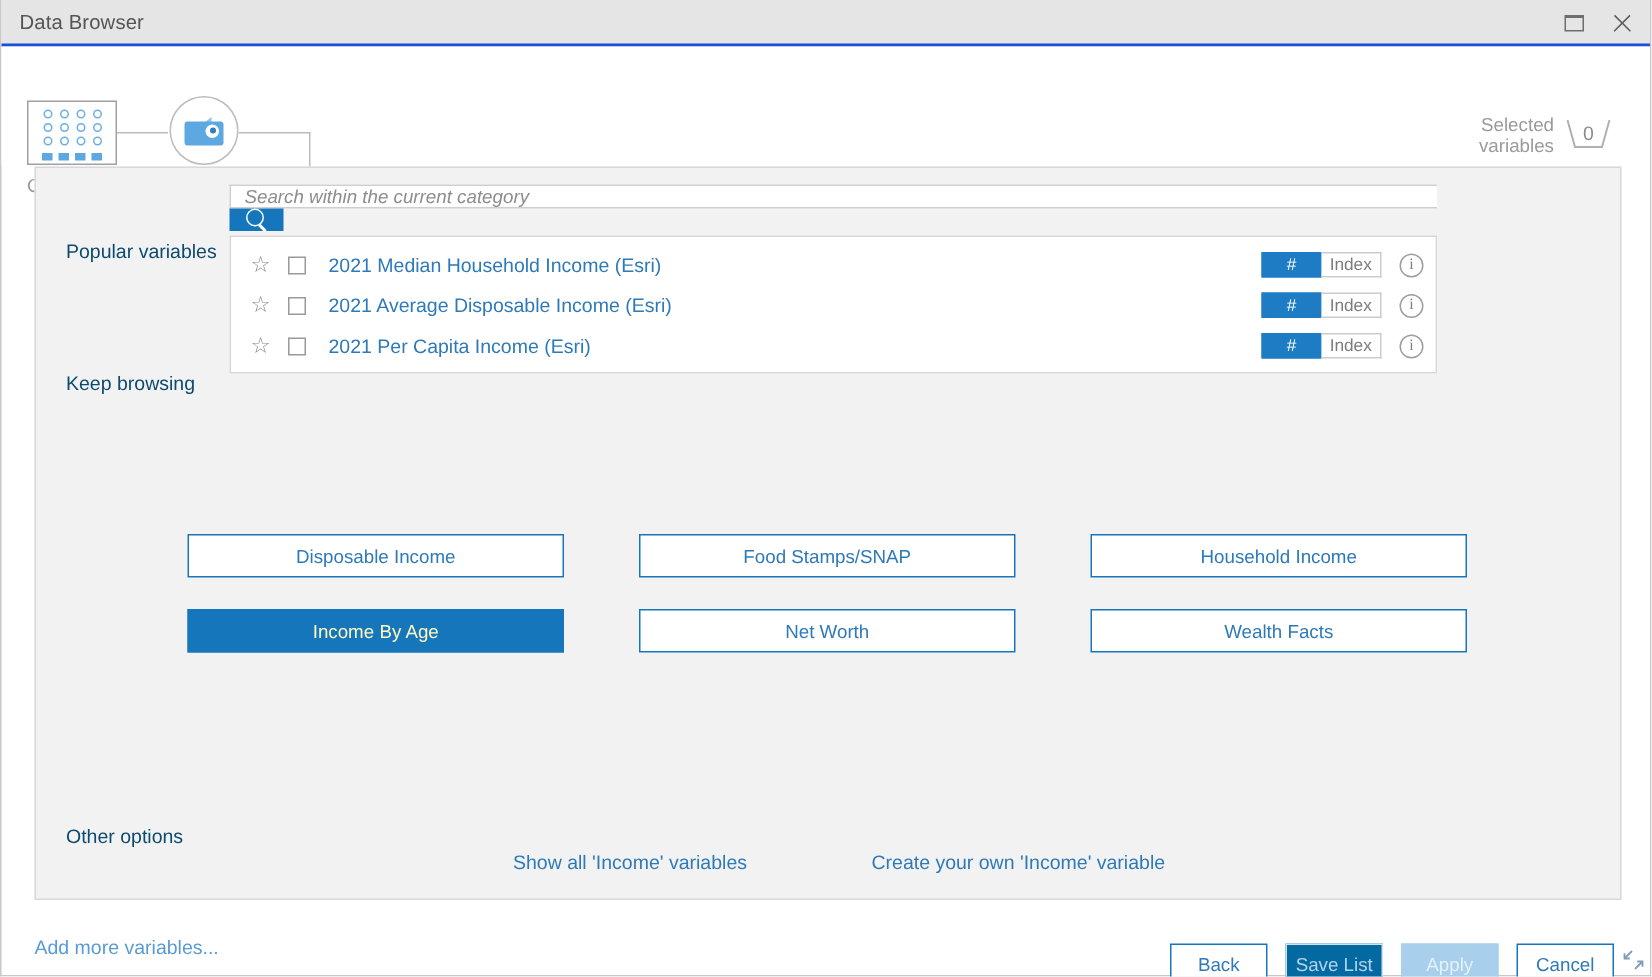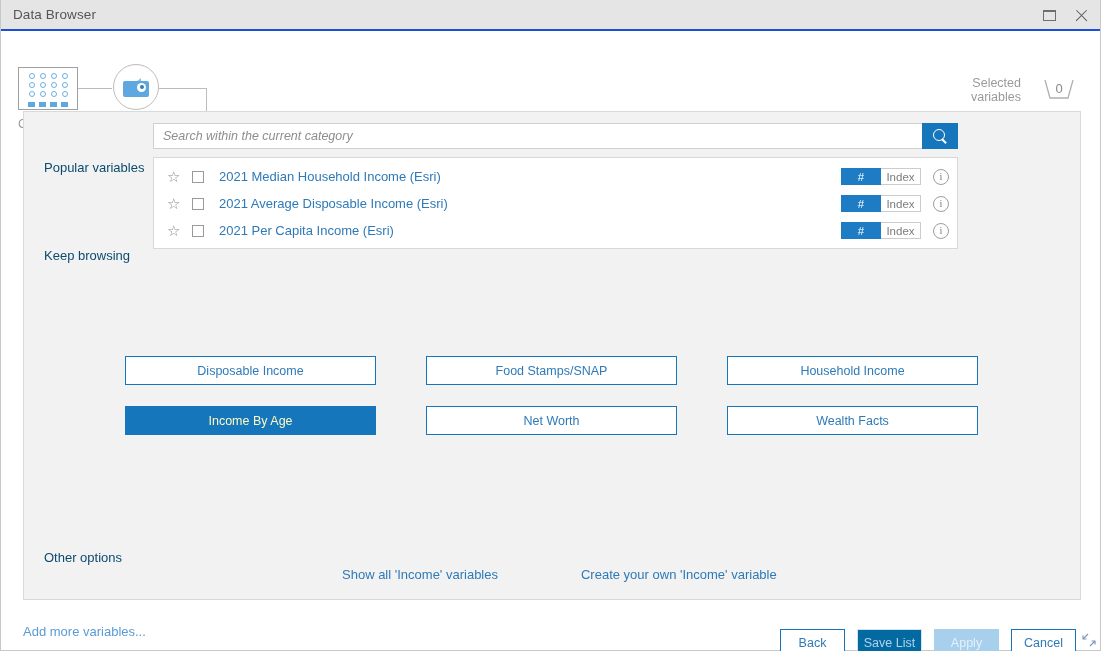--- a/index.html
+++ b/index.html
@@ -153,21 +153,21 @@
     background: #bcbcbc;
   }
   .line-1 { left: 77px; top: 57px; width: 34px; height: 1px; }
   .line-2 { left: 158px; top: 57px; width: 48px; height: 1px; }
   .line-3 { left: 205px; top: 57px; width: 1px; height: 54px; }
 
   
   .selected-box {
     position: absolute;
     right: 24px; top: 45px;
-    display: flex; align-items: center; gap: 21px;
+    display: flex; align-items: center; gap: 6px;
   }
   .selected-label {
     text-align: right;
     font-size: 12.5px;
     line-height: 14px;
     color: #9a9a9a;
     white-space: pre-line;
   }
   .basket {
     position: relative;
@@ -200,20 +200,21 @@
   .label-popular  { top: 48px; }
   .label-browsing { top: 136px; }
   .label-other    { top: 438px; }
 
   
   .search-row {
     position: absolute;
     left: 129px; top: 11px;
     width: 805px; height: 26px;
     display: flex;
+    flex-direction: column;
   }
   .search-input {
     flex: 1;
     height: 26px;
     border: 1px solid #cfcfcf;
     border-right: none;
     background: #ffffff;
     padding: 0 9px;
     font-family: "Liberation Sans", sans-serif;
     font-size: 12.5px;

